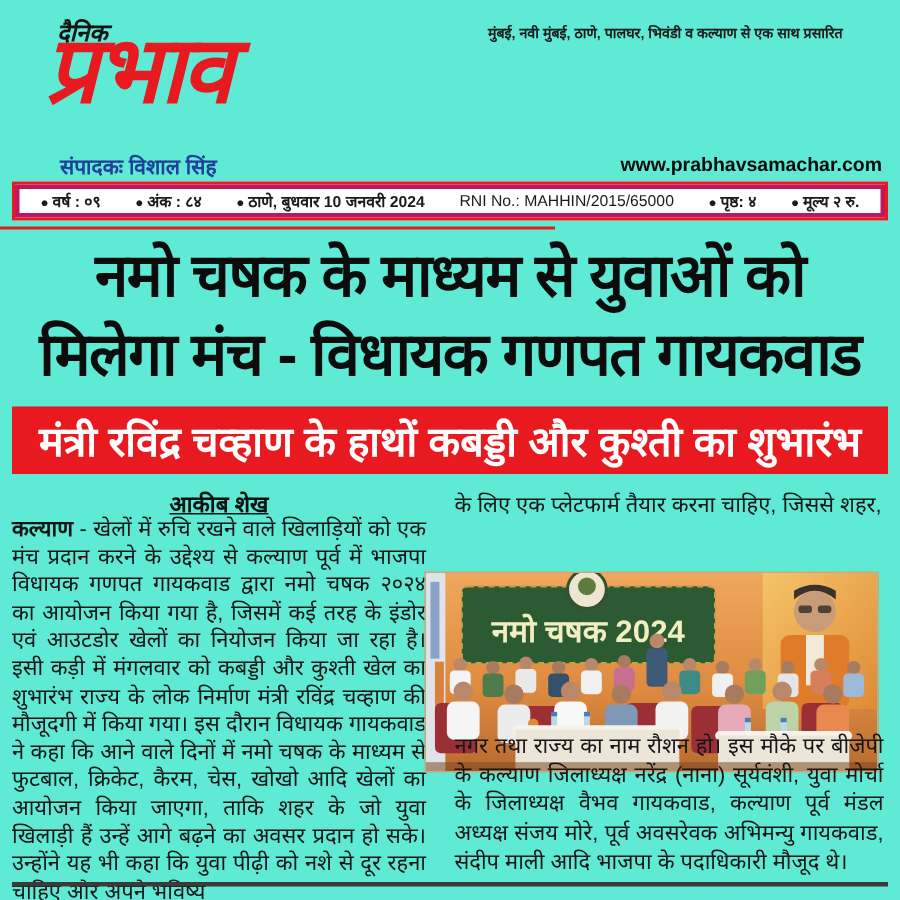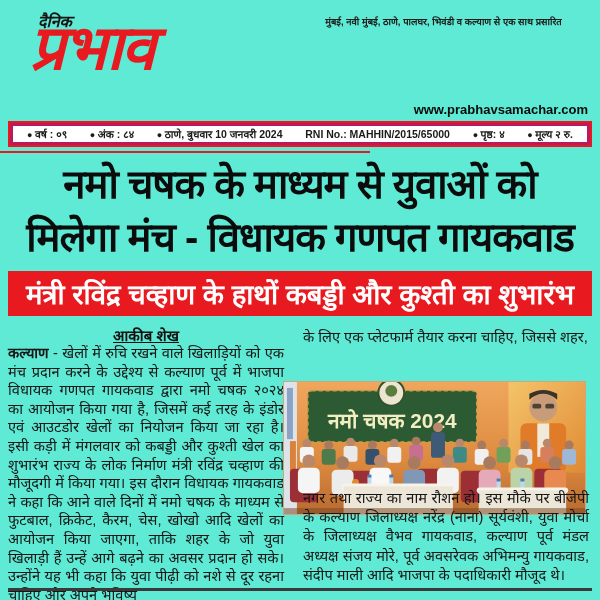--- a/index.html
+++ b/index.html
@@ -13,21 +13,21 @@
   .editor{position:absolute;left:40px;top:101px;font-size:14px;font-weight:bold;color:#20409a;}
   .tagline{position:absolute;left:295px;top:15px;width:297px;font-size:9.5px;font-weight:bold;color:#1a1a1a;text-align:center;}
   .title-black{position:absolute;left:238px;top:13px;width:354px;font-size:66px;line-height:70px;font-weight:800;color:#0b0b0b;text-align:center;letter-spacing:-1px;}
   .website{position:absolute;right:12px;top:102px;font-size:13px;font-weight:bold;color:#0b0b0b;}
 
   
   #infobar-outer{position:absolute;left:8px;top:121px;width:584px;height:26px;border:2px solid #e8191f;background:#fff;}
   #infobar-inner{width:100%;height:100%;border:3px solid #be185d;display:flex;align-items:center;justify-content:space-between;padding:0 14px;}
   .info-item{font-size:10.5px;font-weight:bold;color:#1a1a1a;white-space:nowrap;}
   .bulleted:before{content:"● ";font-size:9px;}
-  .rni{font-weight:700;}
+  .rni{font-weight:400;}
   #red-underline{position:absolute;left:0px;top:151px;width:370px;height:2px;background:#e8191f;}
 
   
   #headline{position:absolute;left:6px;top:158px;width:588px;text-align:center;font-weight:800;color:#0c0c0c;font-size:40px;line-height:53px;letter-spacing:-1px;}
 
   
   #subheadline{position:absolute;left:8px;top:271px;width:584px;height:45px;background:#e8191f;color:#fff;display:flex;align-items:center;justify-content:center;font-size:27.5px;font-weight:bold;letter-spacing:0px;}
 
   
   #byline{position:absolute;left:8px;top:325px;width:276px;text-align:center;font-size:15px;font-weight:bold;text-decoration:underline;color:#111;}
@@ -42,20 +42,21 @@
   #photo svg{display:block;width:100%;height:100%;}
 </style>
 </head>
 <body>
 
 <div id="page">
 
   <div id="masthead">
     <div class="daily">दैनिक</div>
     <div class="title-red">प्रभाव</div>
+    <div class="editor">संपादकः विशाल सिंह</div>
     <div class="tagline">मुंबई, नवी मुंबई, ठाणे, पालघर, भिवंडी व कल्याण से एक साथ प्रसारित</div>
     <div class="website">www.prabhavsamachar.com</div>
   </div>
 
   <div id="infobar-outer">
     <div id="infobar-inner">
       <span class="info-item bulleted">वर्ष : ०९</span>
       <span class="info-item bulleted">अंक : ८४</span>
       <span class="info-item bulleted">ठाणे, बुधवार 10 जनवरी 2024</span>
       <span class="info-item rni">RNI No.: MAHHIN/2015/65000</span>

